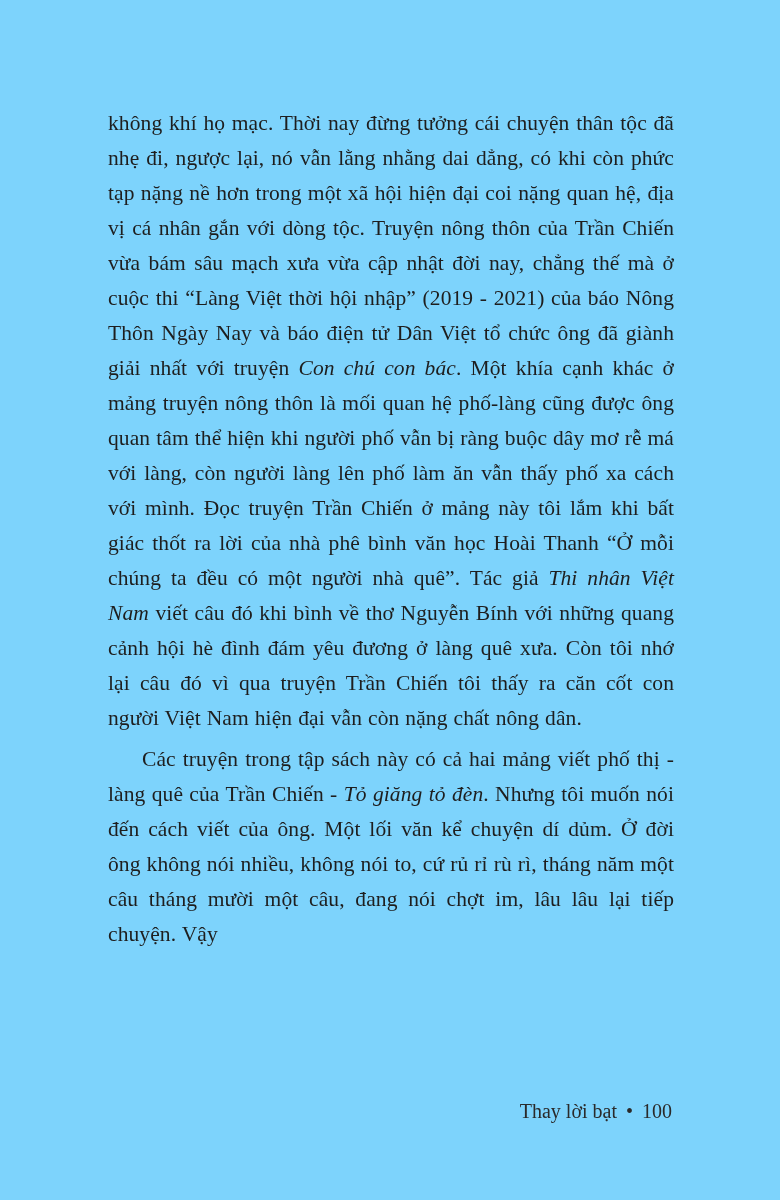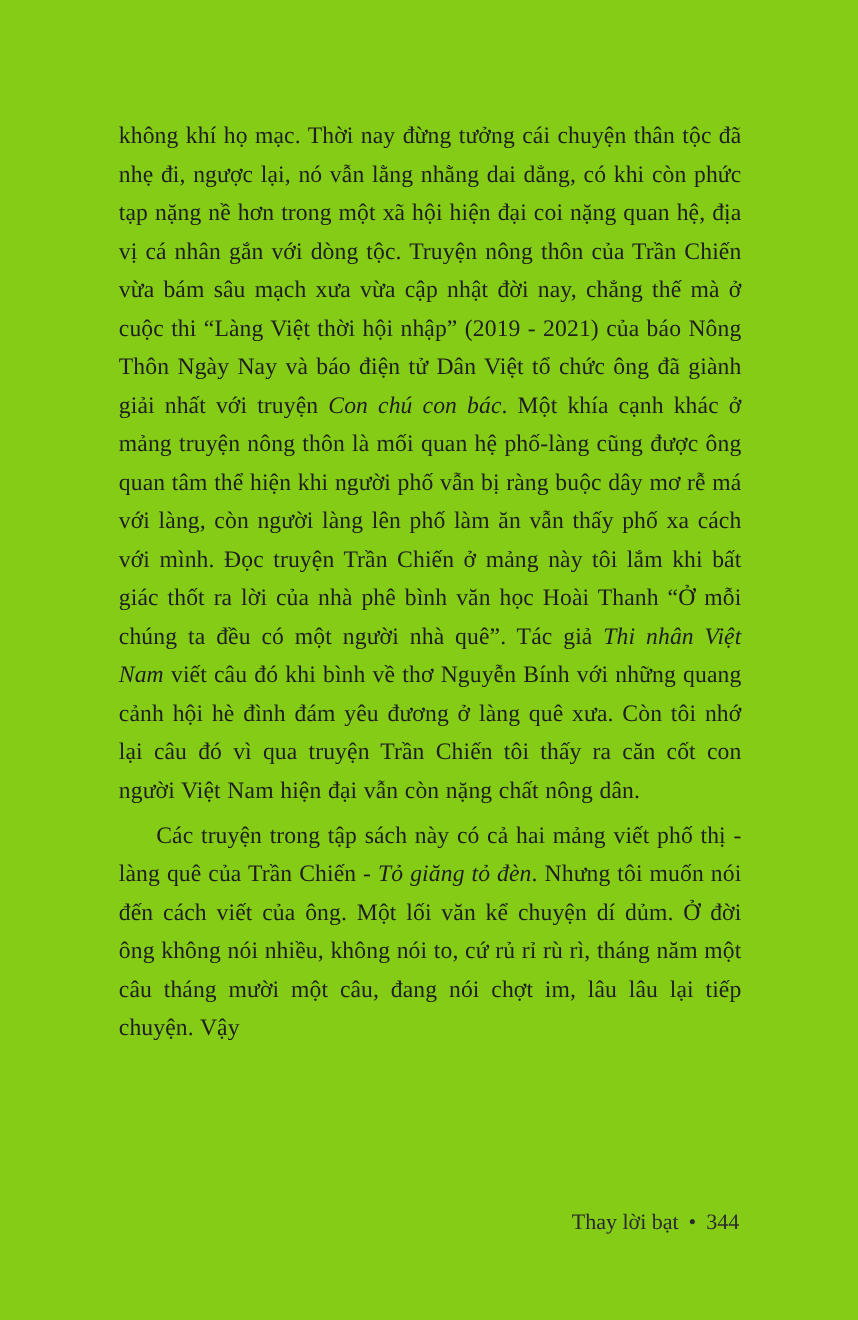--- a/index.html
+++ b/index.html
@@ -4,21 +4,21 @@
 <style>
   html, body {
     margin: 0;
     padding: 0;
     background: #ffffff;
   }
   .book-page {
     position: relative;
     width: 780px;
     height: 1200px;
-    background: #84cc16;
+    background: #7dd3fc;
     color: #1e1e1e;
     font-family: "Liberation Serif", "DejaVu Serif", serif;
     overflow: hidden;
   }
   .text-block {
     position: absolute;
     left: 108px;
     top: 106px;
     width: 566px;
   }
@@ -58,16 +58,16 @@
 
   <div class="text-block">
 
   <p><span>không khí họ mạc. Thời nay đừng tưởng cái chuyện thân tộc đã nhẹ đi, ngược lại, nó vẫn lằng nhằng dai dẳng, có khi còn phức tạp nặng nề hơn trong một xã hội hiện đại coi nặng quan hệ, địa vị cá nhân gắn với dòng tộc. Truyện nông thôn của Trần Chiến vừa bám sâu mạch xưa vừa cập nhật đời nay, chẳng thế mà ở cuộc thi “Làng Việt thời hội nhập” (2019 - 2021) của báo Nông Thôn Ngày Nay và báo điện tử Dân Việt tổ chức ông đã giành giải nhất với truyện </span><em>Con chú con bác</em><span>. Một khía cạnh khác ở mảng truyện nông thôn là mối quan hệ phố-làng cũng được ông quan tâm thể hiện khi người phố vẫn bị ràng buộc dây mơ rễ má với làng, còn người làng lên phố làm ăn vẫn thấy phố xa cách với mình. Đọc truyện Trần Chiến ở mảng này tôi lắm khi bất giác thốt ra lời của nhà phê bình văn học Hoài Thanh “Ở mỗi chúng ta đều có một người nhà quê”. Tác giả </span><em>Thi nhân Việt Nam</em><span> viết câu đó khi bình về thơ Nguyễn Bính với những quang cảnh hội hè đình đám yêu đương ở làng quê xưa. Còn tôi nhớ lại câu đó vì qua truyện Trần Chiến tôi thấy ra căn cốt con người Việt Nam hiện đại vẫn còn nặng chất nông dân.</span></p>
       <p class="indent"><span>Các truyện trong tập sách này có cả hai mảng viết phố thị - làng quê của Trần Chiến - </span><em>Tỏ giăng tỏ đèn</em><span>. Nhưng tôi muốn nói đến cách viết của ông. Một lối văn kể chuyện dí dủm. Ở đời ông không nói nhiều, không nói to, cứ rủ rỉ rù rì, tháng năm một câu tháng mười một câu, đang nói chợt im, lâu lâu lại tiếp chuyện. Vậy</span></p>
     </div>
 
   <div class="footer">
     <span>Thay lời bạt</span>
     <span>•</span>
-    <span>344</span>
+    <span>100</span>
   </div>
 
 </div>
 
 </body></html>

